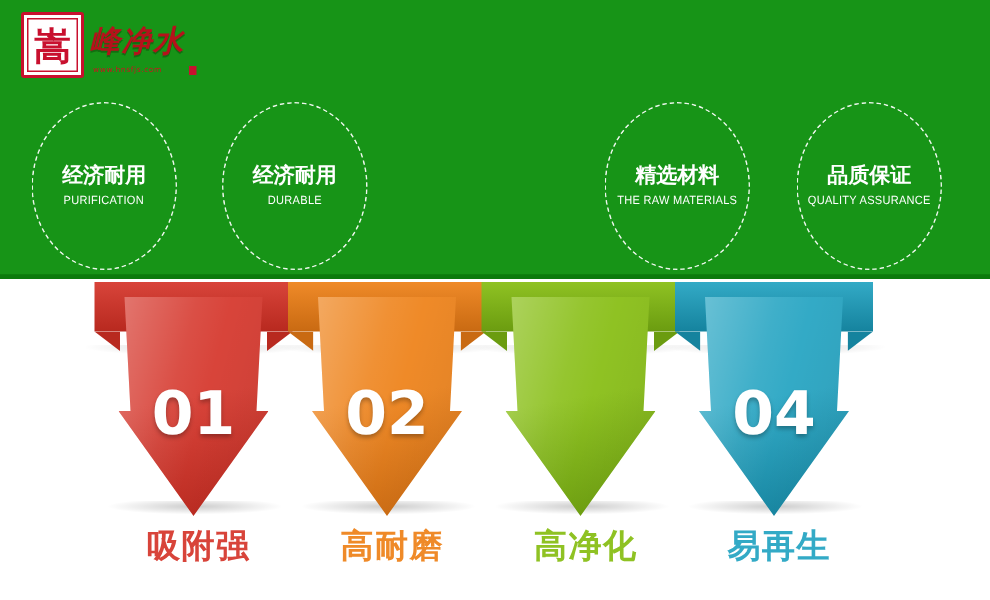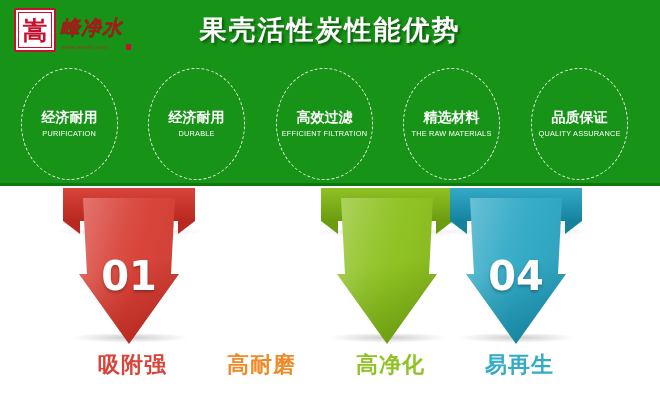--- a/index.html
+++ b/index.html
@@ -158,35 +158,30 @@
 
   <div class="logo">
     <div class="seal">
       <div class="seal-inner">嵩</div>
     </div>
     <div class="logo-cal">峰净水</div>
     <div class="logo-url">www.hnsfjs.com</div>
     <div class="logo-url-dot"></div>
   </div>
 
-  <div class="headline">果壳活性炭性能优势</div>
 
   <div class="ellipse-row">
     <div class="ell e0">
       <div class="cn">经济耐用</div>
       <div class="en">PURIFICATION</div>
     </div>
     <div class="ell e1">
       <div class="cn">经济耐用</div>
       <div class="en">DURABLE</div>
     </div>
-    <div class="ell e2">
-      <div class="cn">高效过滤</div>
-      <div class="en">EFFICIENT FILTRATION</div>
-    </div>
     <div class="ell e3">
       <div class="cn">精选材料</div>
       <div class="en">THE RAW MATERIALS</div>
     </div>
     <div class="ell e4">
       <div class="cn">品质保证</div>
       <div class="en">QUALITY ASSURANCE</div>
     </div>
   </div>
 
@@ -200,20 +195,34 @@
         <div class="notch-r" style="background: rgb(184, 41, 31);"></div>
       </div>
       <div class="arrow-shadow"></div>
       <div class="arrow-body">
         <div class="arrow-shape" style="background: linear-gradient(170deg, rgb(216, 68, 58) 0%, rgb(216, 68, 58) 46%, rgb(184, 41, 31) 100%);"></div>
         <div class="arrow-gloss"></div>
         <div class="arrow-num">01</div>
       </div>
     </div>
 
+    <div class="arrow-wrap a1">
+      <div class="band-shadow"></div>
+      <div class="ribbon-back">
+        <div class="band" style="background: linear-gradient(rgb(239, 138, 40) 0%, rgb(201, 106, 18) 100%);"></div>
+        <div class="notch-l" style="background: rgb(201, 106, 18);"></div>
+        <div class="notch-r" style="background: rgb(201, 106, 18);"></div>
+      </div>
+      <div class="arrow-shadow"></div>
+      <div class="arrow-body">
+        <div class="arrow-shape" style="background: linear-gradient(170deg, rgb(239, 138, 40) 0%, rgb(239, 138, 40) 46%, rgb(201, 106, 18) 100%);"></div>
+        <div class="arrow-gloss"></div>
+        <div class="arrow-num">02</div>
+      </div>
+    </div>
 
     <div class="arrow-wrap a2">
       <div class="band-shadow"></div>
       <div class="ribbon-back">
         <div class="band" style="background: linear-gradient(rgb(143, 194, 35) 0%, rgb(107, 156, 16) 100%);"></div>
         <div class="notch-l" style="background: rgb(107, 156, 16);"></div>
         <div class="notch-r" style="background: rgb(107, 156, 16);"></div>
       </div>
       <div class="arrow-shadow"></div>
       <div class="arrow-body">

